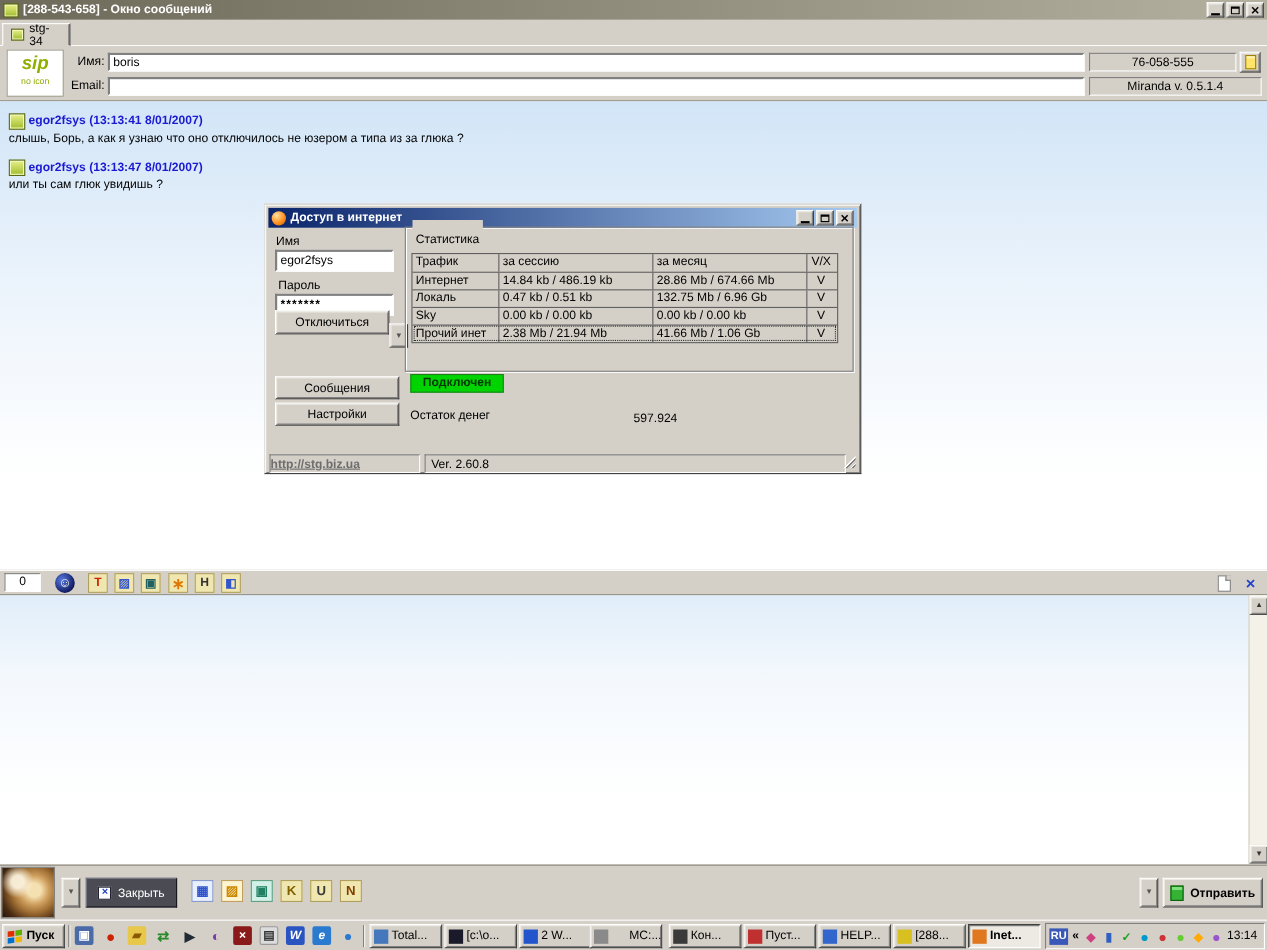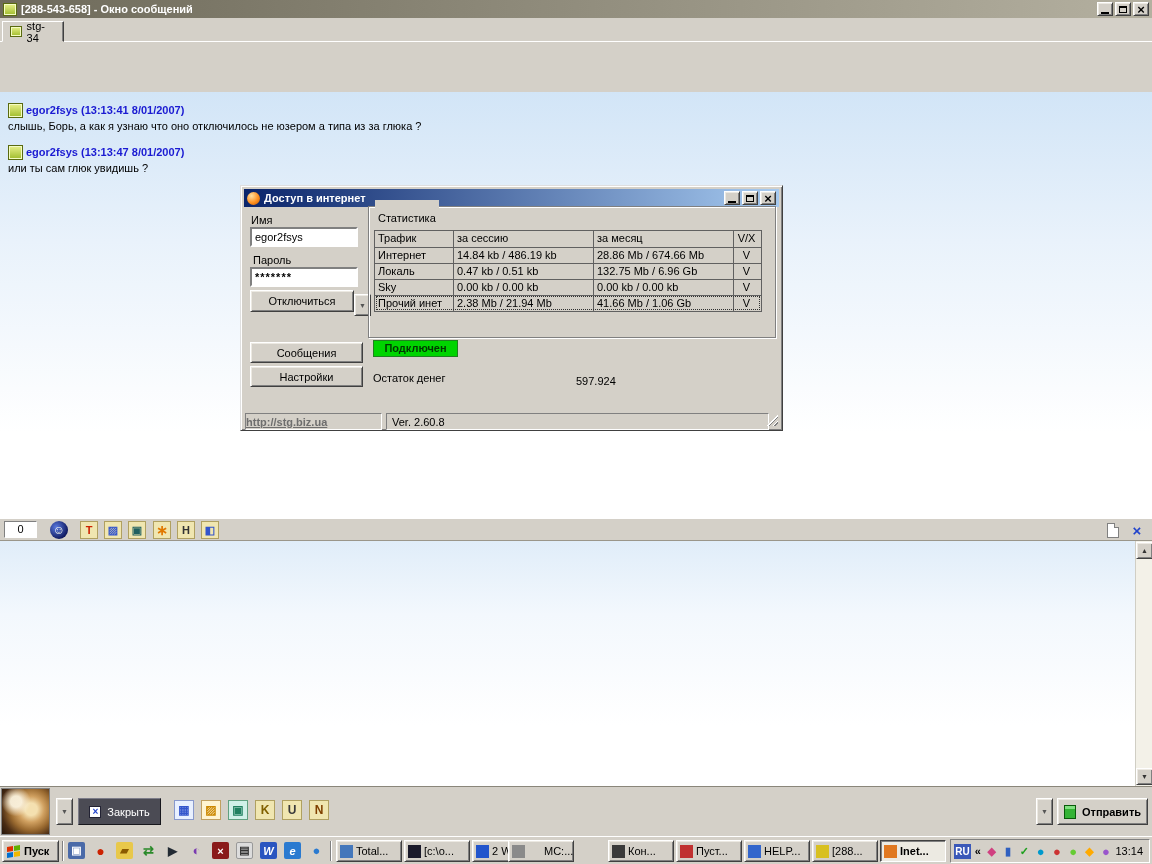--- a/index.html
+++ b/index.html
@@ -86,21 +86,21 @@
             box-shadow:inset 1px 1px 0 #fff, inset -1px -1px 0 #808080; }
   .dlg-tb { position:absolute; left:3px; top:3px; width:535px; height:18px;
     background:linear-gradient(90deg,var(--dlg-tb-start,#0a246a),var(--dlg-tb-end,#a6caf0));
     display:flex; align-items:center; gap:4px; padding:0 3px; color:#fff; font-weight:bold; }
   .dlg-icon { width:13px; height:13px; border-radius:50%;
               background:radial-gradient(circle at 35% 30%, #ffe0a0, #ff9020 55%, #c05800); }
   .dl-name-lbl { position:absolute; left:10px; top:28px; }
   .dl-name { left:9px; top:41px; width:108px; height:20px; }
   .dl-pass-lbl { position:absolute; left:12px; top:68px; }
   .dl-pass { left:9px; top:81px; width:108px; height:20px; font-weight:bold; letter-spacing:1px; }
-  .dl-disc { left:9px; top:104px; width:104px; height:22px; }
+  .dl-disc { left:9px; top:96px; width:104px; height:22px; }
   .dl-disc-arr { left:113px; top:108px; width:17px; height:22px; }
   .arr-down::after { content:"▼"; font-size:7px; color:#555; }
   .dl-msg { left:9px; top:156px; width:113px; height:21px; }
   .dl-set { left:9px; top:180px; width:113px; height:21px; }
 
   .groupbox { position:absolute; left:127px; top:20px; width:408px; height:132px;
               border:1px solid #808080; box-shadow:1px 1px 0 #fff, inset 1px 1px 0 #fff; }
   .gb-label { position:absolute; left:6px; top:-7px; background:var(--chrome,#d4d0c8); padding:12px 3px; }
   .ttable { position:absolute; left:5px; top:23px; width:388px; border:1px solid #606060; }
   .trow { display:flex; height:16px; border-top:1px solid #606060; }
@@ -210,21 +210,21 @@
   .qli6 { color:#7a3ab0; font-size:13px; }
   .qli7 { background:#8a1a1a; color:#fff; }
   .qli8 { background:#dcdcdc; color:#333; border:1px solid #999; }
   .qli9 { background:#2a55c0; color:#fff; font-style:italic; }
   .qli10 { background:#2a7ad0; color:#fff; font-style:italic; }
   .qli11 { color:#2a7ad0; font-size:13px; }
   .taskbtn { position:absolute; top:3px; width:66px; height:22px; justify-content:flex-start;
              gap:3px; padding:0 3px; overflow:hidden; white-space:nowrap; }
   .taskbtn.active { border-color:#404040 #ffffff #ffffff #404040;
                     box-shadow:inset 1px 1px 0 #808080; background:#eceae2; font-weight:bold; }
-  .t1{left:336px;} .t2{left:404px;} .t3{left:472px;} .t4{left:508px;gap:19px;} .t5{left:608px;}
+  .t1{left:336px;} .t2{left:404px;} .t3{left:472px;} .t4{left:536px;gap:19px;} .t5{left:608px;}
   .t6{left:676px;} .t7{left:744px;} .t8{left:812px;} .t9{left:880px;}
   .tki { width:13px; height:13px; flex:none; }
   .k1{background:#4477bb;} .k2{background:#1a1a2a;} .k3{background:#2255cc;}
   .k4{background:#8a8a8a;} .k5{background:#3a3a3a;} .k6{background:#c03030;}
   .k7{background:#3366cc;} .k8{background:#d8c020;} .k9{background:#e07820;}
   .tray { position:absolute; left:950px; top:2px; right:2px; height:24px;
           border:1px solid; border-color:#808080 #ffffff #ffffff #808080;
           display:flex; align-items:center; gap:3px; padding:0 3px; }
   .lang { width:19px; height:15px; background:#3a58b8; color:#fff; font-size:10px; font-weight:bold;
           display:flex; align-items:center; justify-content:center; cursor:pointer; }
@@ -255,20 +255,39 @@
     </span>
   </div>
 
   <div class="tabbar">
     <div class="tab">
       <span class="msgicon s12"></span>
       <span>stg-34</span>
     </div>
   </div>
 
+  <div class="info-panel">
+    <div class="logo-box">
+      <div class="logo-sip">sip</div>
+      <div class="logo-cap">no icon</div>
+    </div>
+    <span class="lbl lbl-name">Имя:</span>
+    <input class="field f-name" value="boris" style="">
+    <div class="info-box uin sunken">
+      <span>76-058-555</span>
+    </div>
+    <span class="ybtn raised">
+      <span class="ypage"></span>
+    </span>
+    <span class="lbl lbl-email">Email:</span>
+    <input class="field f-email" value="" style="">
+    <div class="info-box client sunken">
+      <span>Miranda v. 0.5.1.4</span>
+    </div>
+  </div>
 
   <div class="chat-area">
     <span class="m-icon mi1"></span>
     <span class="mh mh1">egor2fsys (13:13:41 8/01/2007)</span>
     <span class="mb mb1">слышь, Борь, а как я узнаю что оно отключилось не юзером а типа из за глюка ?</span>
     <span class="m-icon mi2"></span>
     <span class="mh mh2">egor2fsys (13:13:47 8/01/2007)</span>
     <span class="mb mb2">или ты сам глюк увидишь ?</span>
 
     <div class="dialog">

